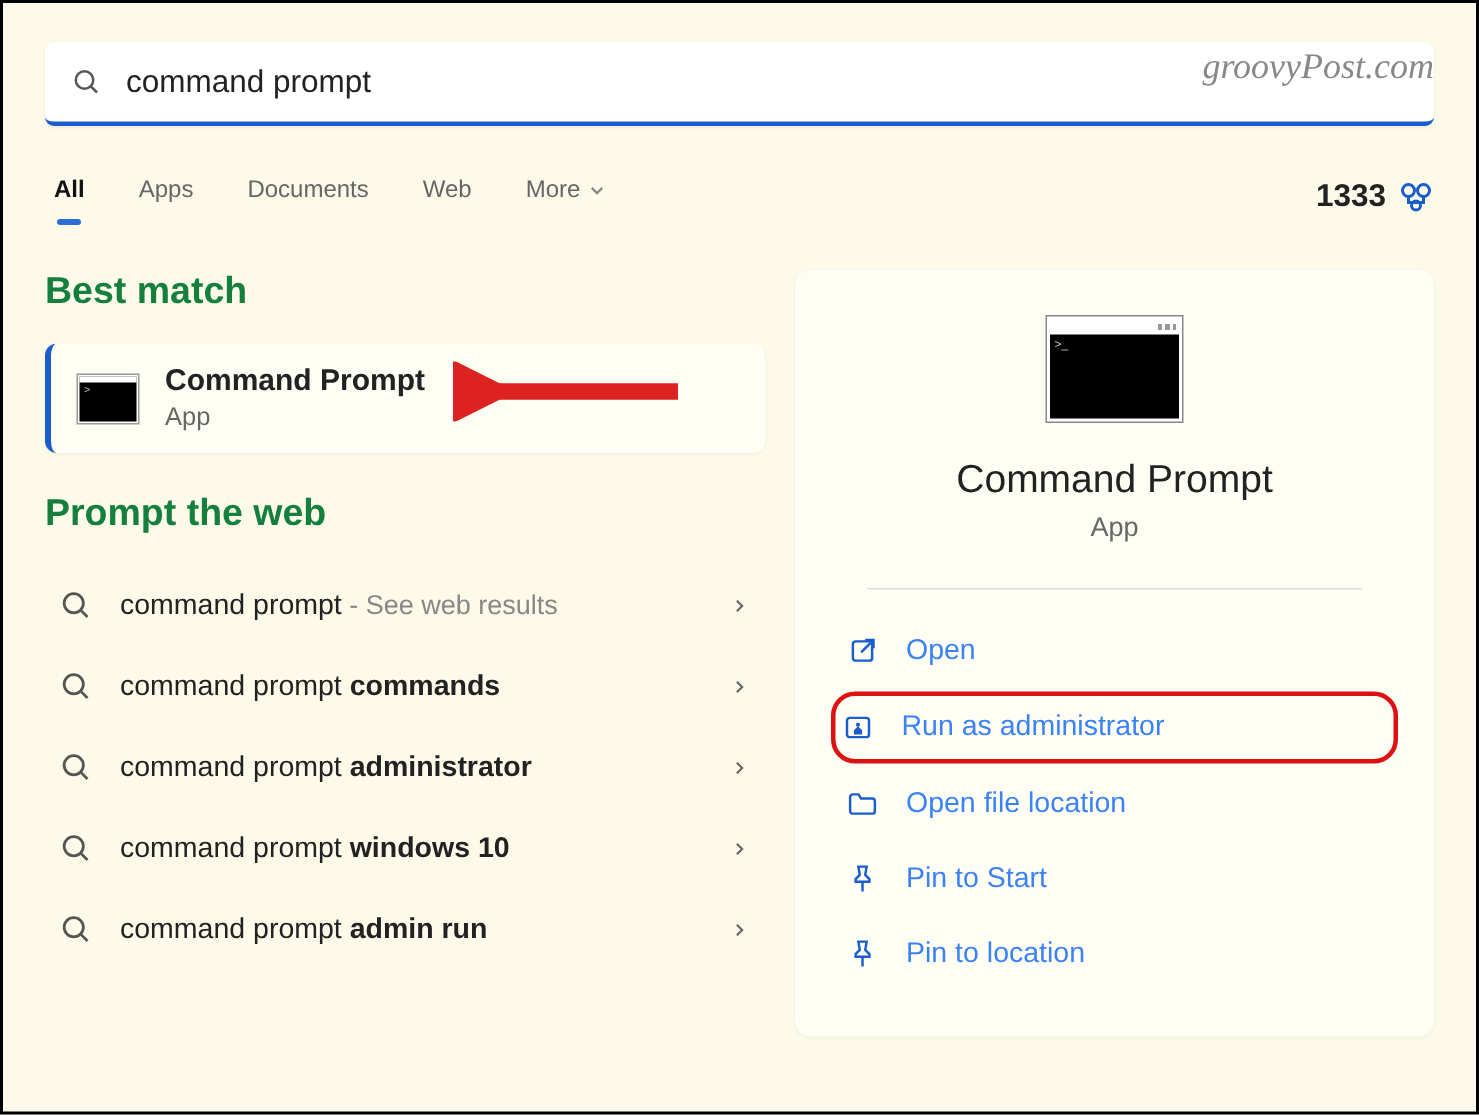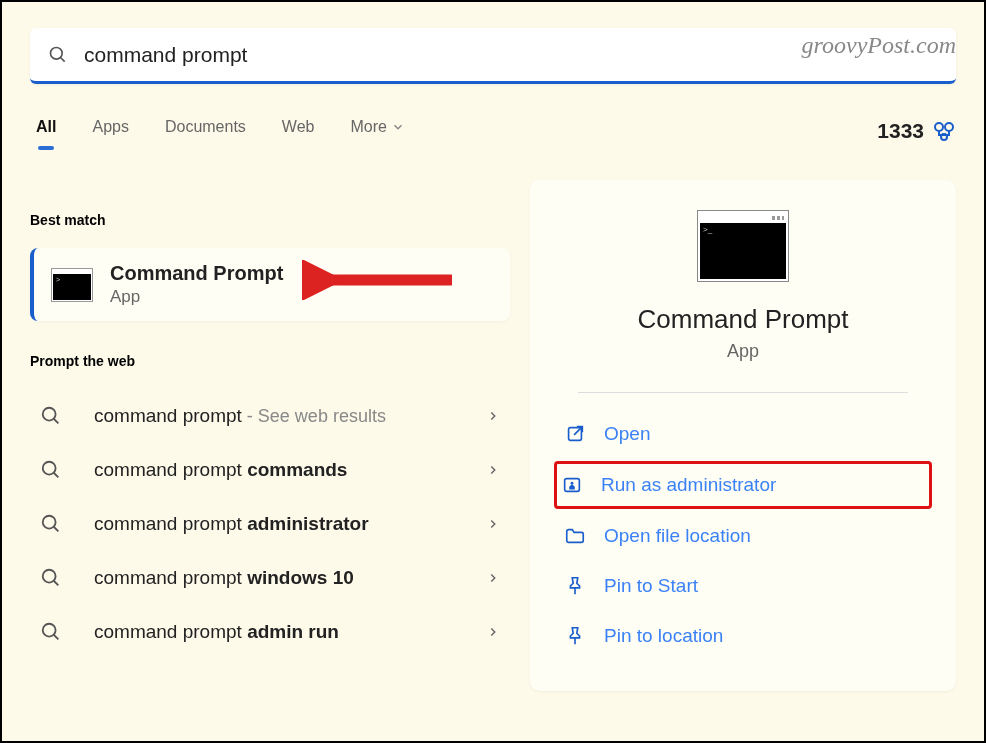--- a/index.html
+++ b/index.html
@@ -15,54 +15,54 @@
     .tab { font-size: 16px; color: #666; padding: 6px 6px 14px 6px; cursor: pointer; position: relative; }
     .tab.active { color: #111; font-weight: 600; }
     .tab.active::after { content: ""; position: absolute; left: 8px; right: 8px; bottom: 0; height: 4px; background: #2b6fd6; border-radius: 3px; }
     .tab-more { display: inline-flex; align-items: center; gap: 4px; }
     .points { margin-left: auto; display: flex; align-items: center; gap: 8px; font-size: 21px; font-weight: 700; color: #222; }
     .points svg { width: 24px; height: 24px; }
     
     .content { margin: 30px 28px 0 28px; display: flex; gap: 20px; }
     .left-col { width: 480px; }
     
-    .sect-header { font-size: 14px; font-weight: 600; color: #000000; margin-bottom: 20px; margin-top: 32px; }
+    .sect-header { font-size: 25px; font-weight: 600; color: #15803d; margin-bottom: 20px; }
     
     .result-card { background: #fffef5; border-radius: 8px; padding: 14px 18px; display: flex; align-items: center; gap: 18px; box-shadow: 0 1px 3px rgba(0,0,0,0.04); position: relative; margin-bottom: 26px; border-left: 4px solid #1a5dcc; }
     .cmd-thumb { width: 40px; height: 32px; background: #000; border: 1px solid #fff; box-shadow: 0 0 0 1px #999; position: relative; }
     .cmd-thumb::before { content: ""; position: absolute; top: 0; left: 0; right: 0; height: 4px; background: #fff; }
     .cmd-thumb::after { content: ">"; position: absolute; top: 6px; left: 3px; color: #ccc; font-size: 7px; }
     .result-title { font-size: 20px; font-weight: 600; color: #222; }
     .result-sub { font-size: 17px; color: #666; margin-top: 2px; }
     
     .arrow-annot { position: absolute; left: 268px; top: 12px; pointer-events: none; }
     
     .web-list { display: flex; flex-direction: column; }
-    .web-item { display: flex; align-items: center; gap: 32px; padding: 16px 10px; cursor: pointer; }
+    .web-item { display: flex; align-items: center; gap: 18px; padding: 16px 10px; cursor: pointer; }
     .web-item svg.srch { width: 22px; height: 22px; stroke: #555; flex-shrink: 0; }
     .web-item svg.chev { width: 14px; height: 14px; stroke: #666; margin-left: auto; flex-shrink: 0; }
     .web-label { font-size: 19px; color: #222; }
     .web-label .light { font-weight: 400; }
     .web-label .bold { font-weight: 600; }
     .web-hint { font-size: 18px; color: #888; }
     
     .right-panel { flex: 1; background: #fffef5; border-radius: 10px; box-shadow: 0 1px 3px rgba(0,0,0,0.05); padding: 30px; display: flex; flex-direction: column; align-items: center; }
     .big-thumb { width: 92px; height: 72px; border: 1px solid #888; background: #fff; padding: 2px; display: flex; flex-direction: column; }
     .big-thumb .titlebar { height: 10px; background: #fff; position: relative; }
     .big-thumb .titlebar::before { content: ""; position: absolute; right: 2px; top: 3px; width: 12px; height: 4px; background: linear-gradient(90deg,#999 0 3px,transparent 3px 5px,#999 5px 8px,transparent 8px 10px,#999 10px 12px);}
     .big-thumb .screen { flex: 1; background: #000; position: relative; }
     .big-thumb .screen::before { content: ">_"; position: absolute; top: 2px; left: 3px; color: #ccc; font-size: 8px; }
     .panel-title { font-size: 26px; font-weight: 400; color: #222; margin-top: 22px; }
     .panel-sub { font-size: 18px; color: #666; margin-top: 6px; }
     .panel-divider { width: 90%; height: 1px; background: #ddd; margin: 30px 0 16px; }
     
     .action-list { align-self: stretch; display: flex; flex-direction: column; }
     .action-item { display: flex; align-items: flex-start; gap: 18px; padding: 14px 0 14px 4px; font-size: 19px; color: #3b82f6; cursor: pointer; position: relative; }
     .action-item svg { width: 22px; height: 22px; stroke: #1a5dcc; fill: none; stroke-width: 1.8; flex-shrink: 0; }
-    .hl-box { border: 3px solid #d11; border-radius: 4px; padding: 10px 4px 10px 4px !important; margin: 2px -6px; }
+    .hl-box { border: 3px solid #d11; border-radius: 16px; padding: 10px 4px 10px 4px !important; margin: 2px -6px; }
   </style>
 </head>
 <body>
 
 <div class="watermark">groovyPost.com</div>
 
 <div class="search-bar">
   <svg viewBox="0 0 24 24" fill="none" stroke-width="2">
       <circle cx="10" cy="10" r="7"></circle>
       <line x1="20" y1="20" x2="15" y2="15"></line>

